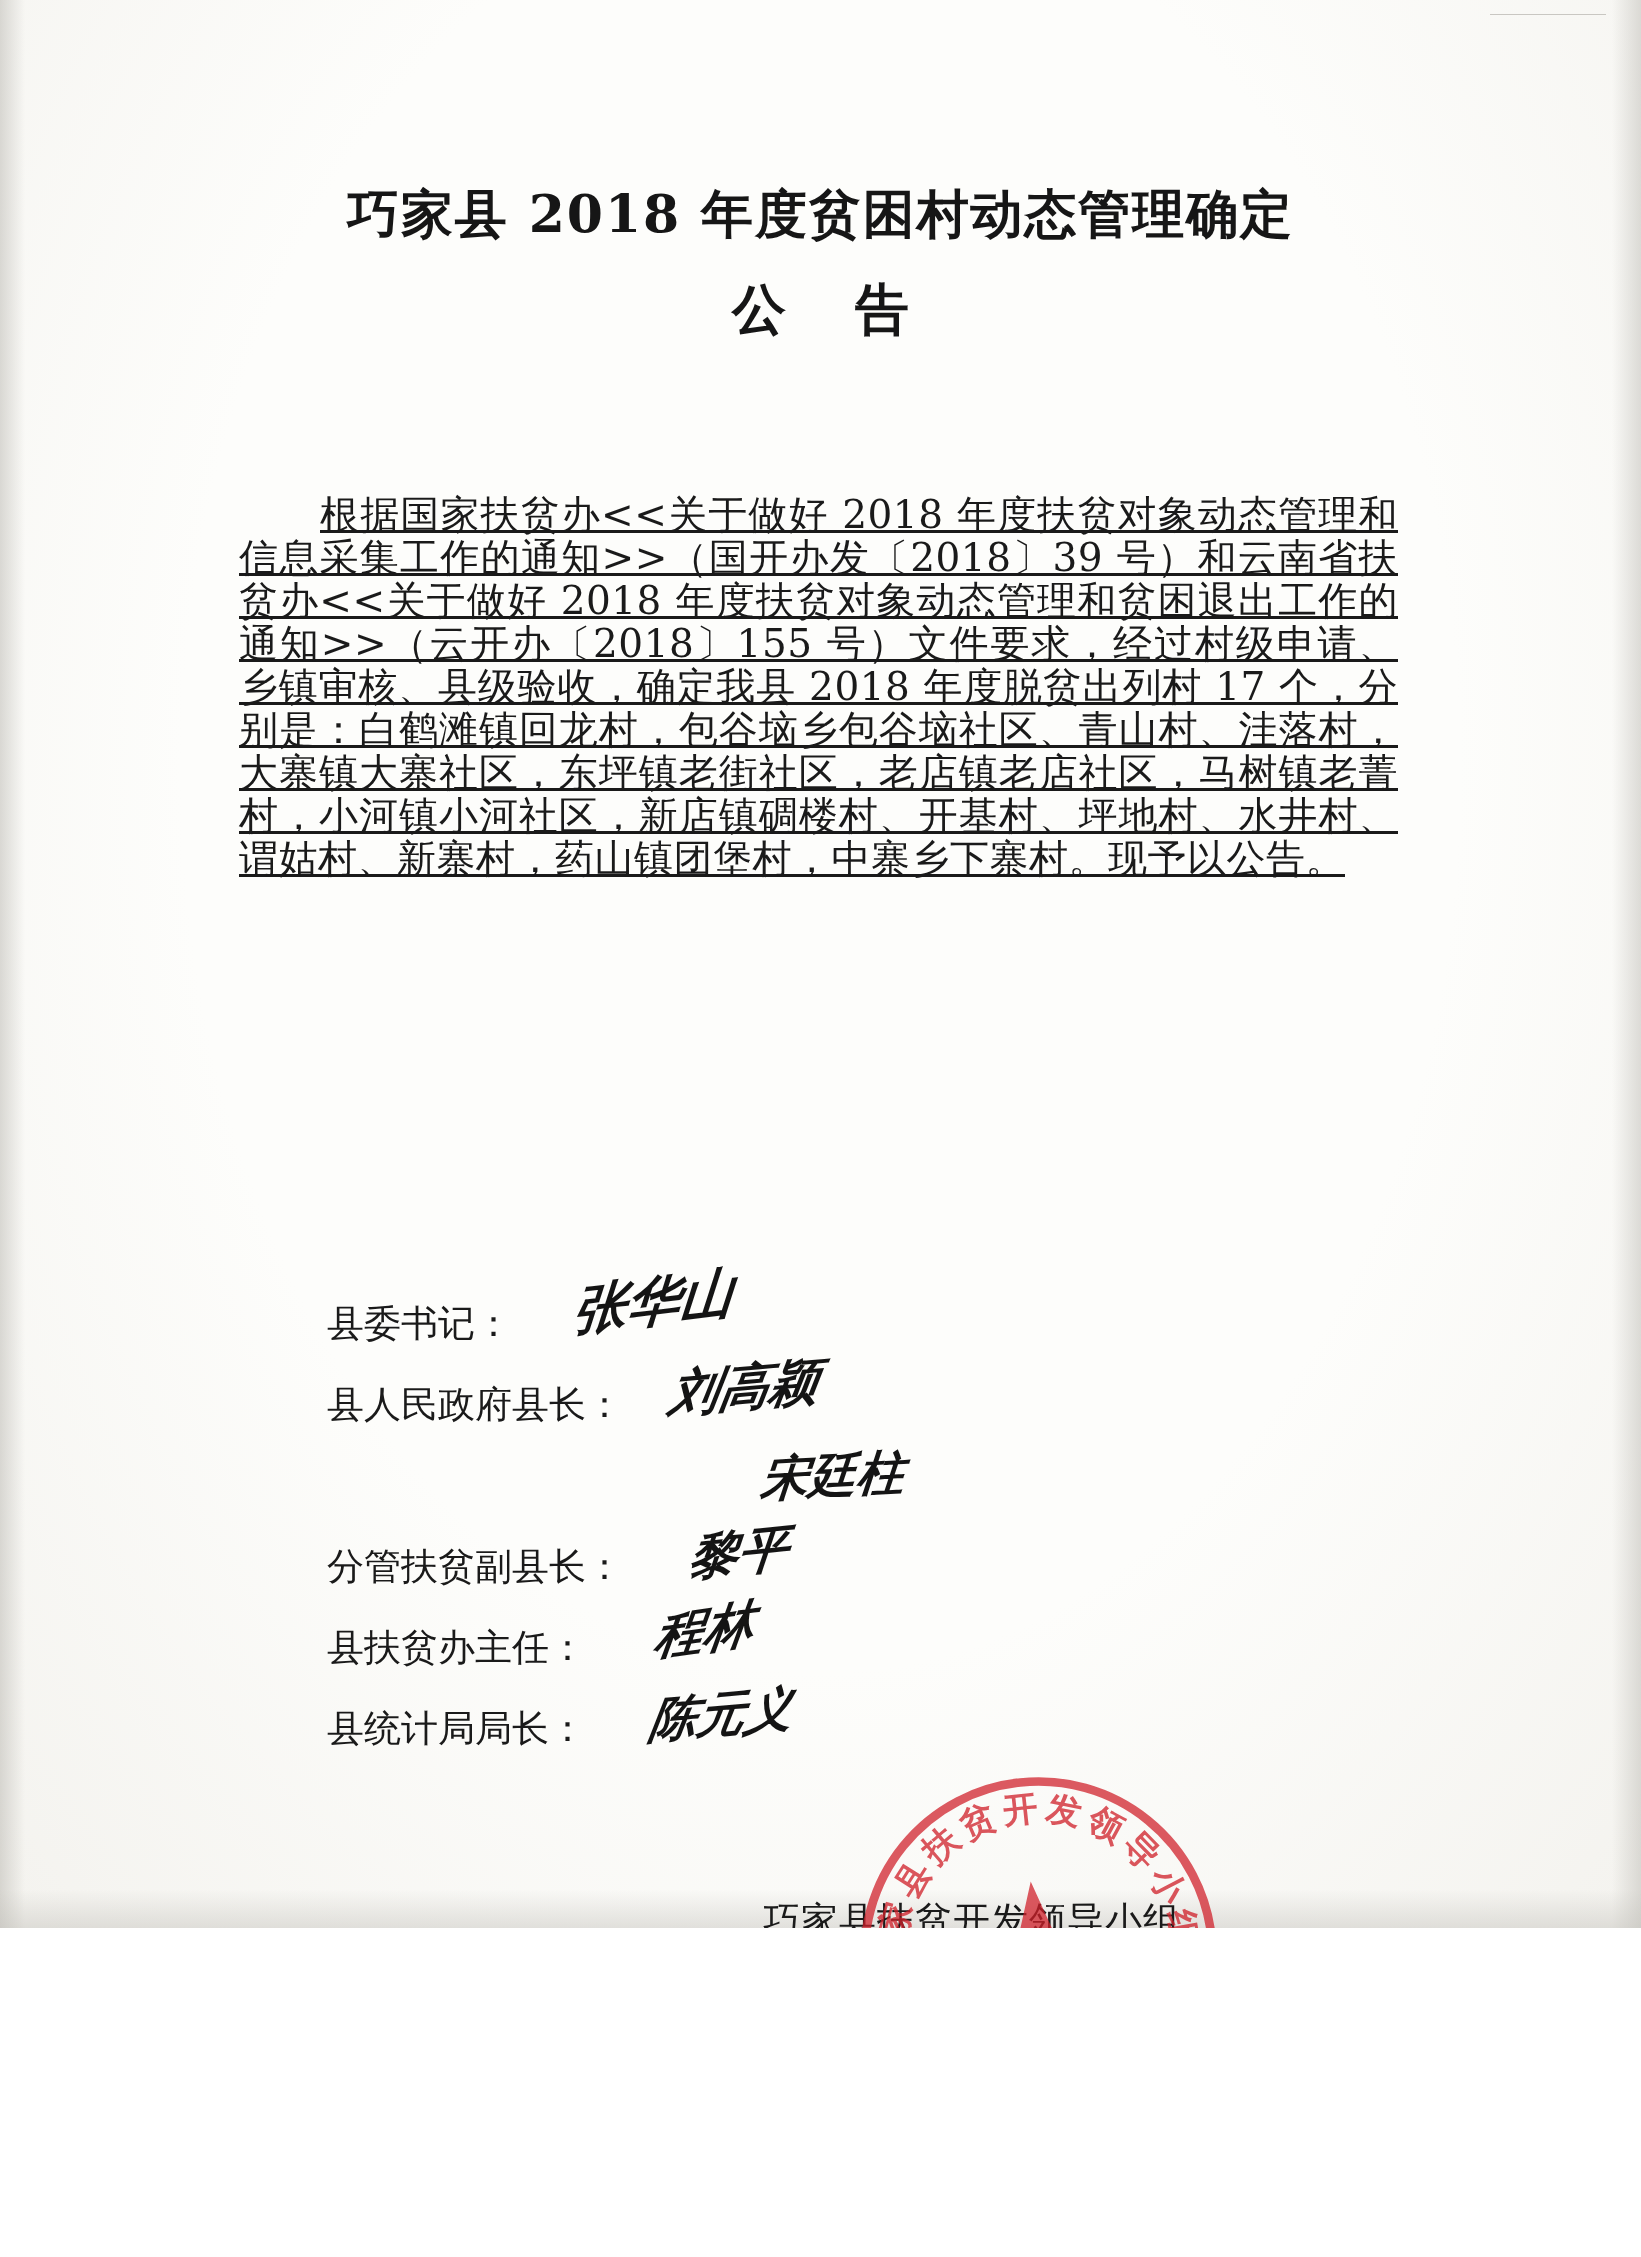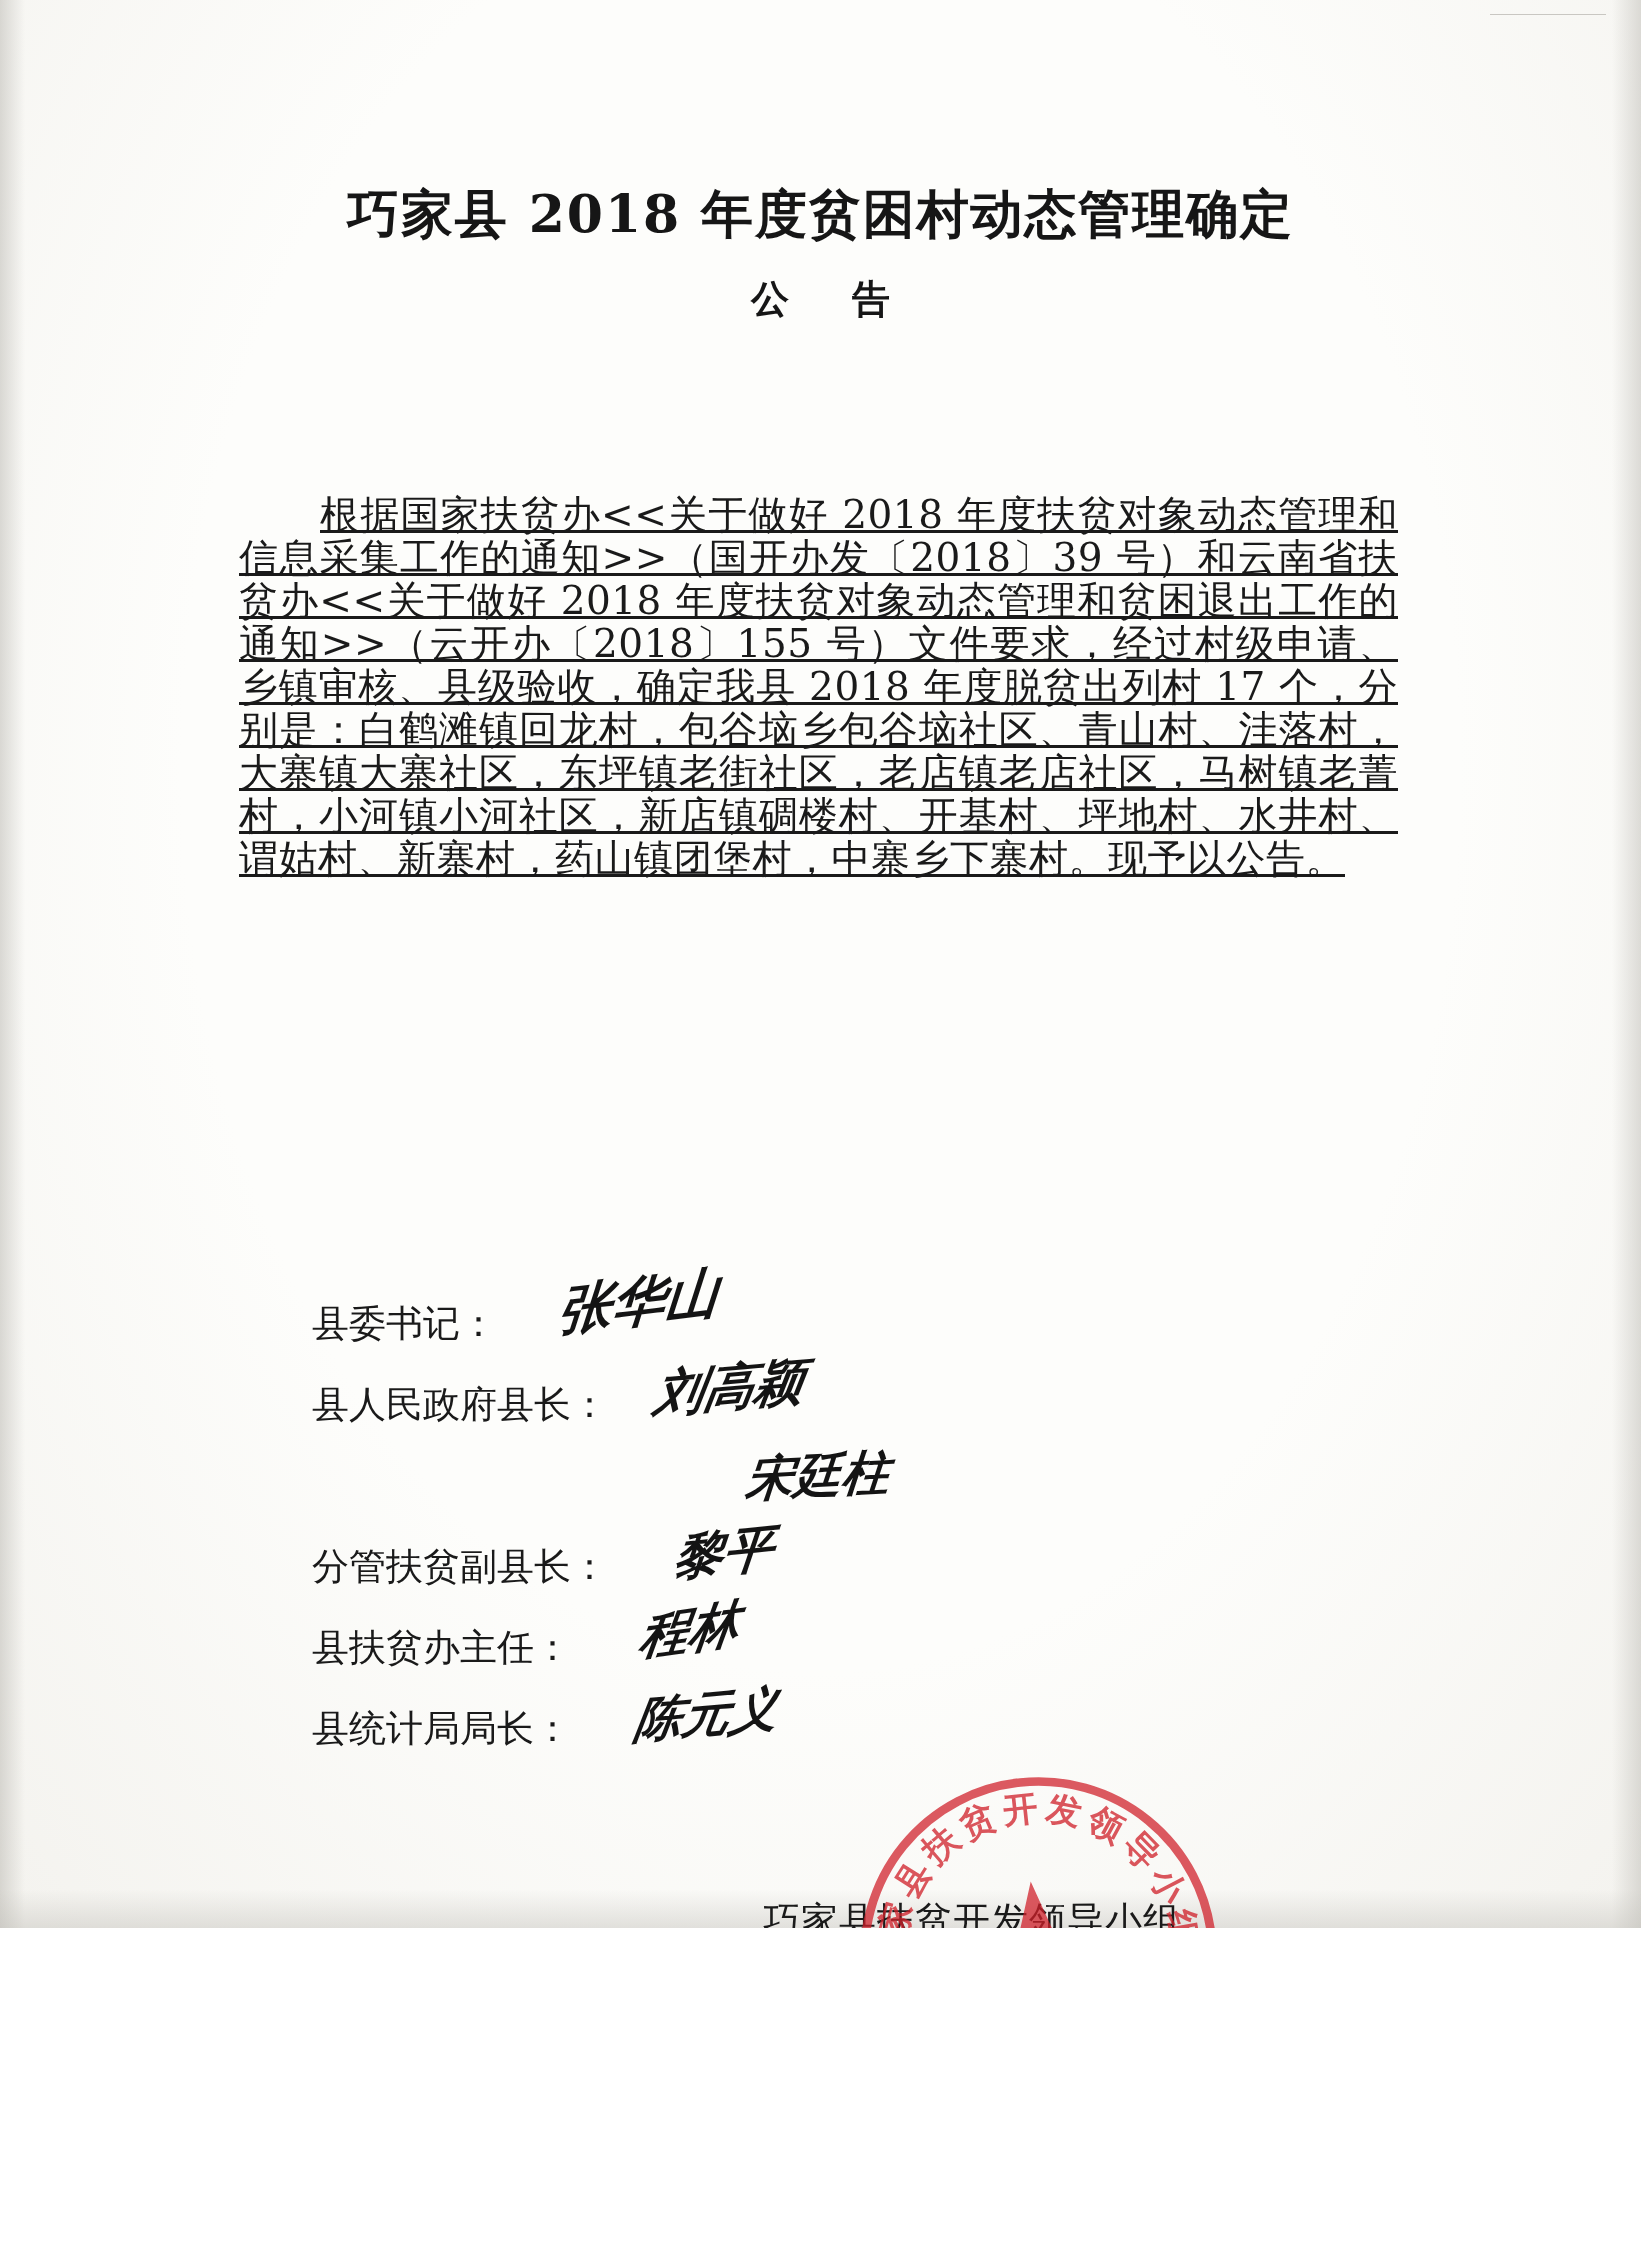--- a/index.html
+++ b/index.html
@@ -77,21 +77,21 @@
     font-family: "DejaVu Serif", "Liberation Serif", serif;
     font-weight: 700;
     font-size: 52px;
     letter-spacing: 1.9px;
     color: #161616;
     line-height: 1.2;
   }
   .title-line2 {
     font-family: "DejaVu Serif", "Liberation Serif", serif;
     font-weight: 700;
-    font-size: 38px;
+    font-size: 54px;
     letter-spacing: 25px;
     color: #161616;
     margin-top: 29px;
     padding-left: 25px;
   }
 
   .body-block {
     position: absolute;
     top: 454px;
     left: 239px;
@@ -104,21 +104,21 @@
     color: #1a1a1a;
     text-align: justify;
     text-indent: 81px;
     letter-spacing: 0.5px;
     text-decoration: underline;
   }
 
   .sign-block {
     position: absolute;
     top: 1299px;
-    left: 312px;
+    left: 327px;
     width: 1062px;
   }
   .sign-row {
     position: relative;
     height: 81px;
     font-family: "DejaVu Serif", "Liberation Serif", serif;
     font-size: 37px;
     color: #1a1a1a;
     white-space: nowrap;
   }

